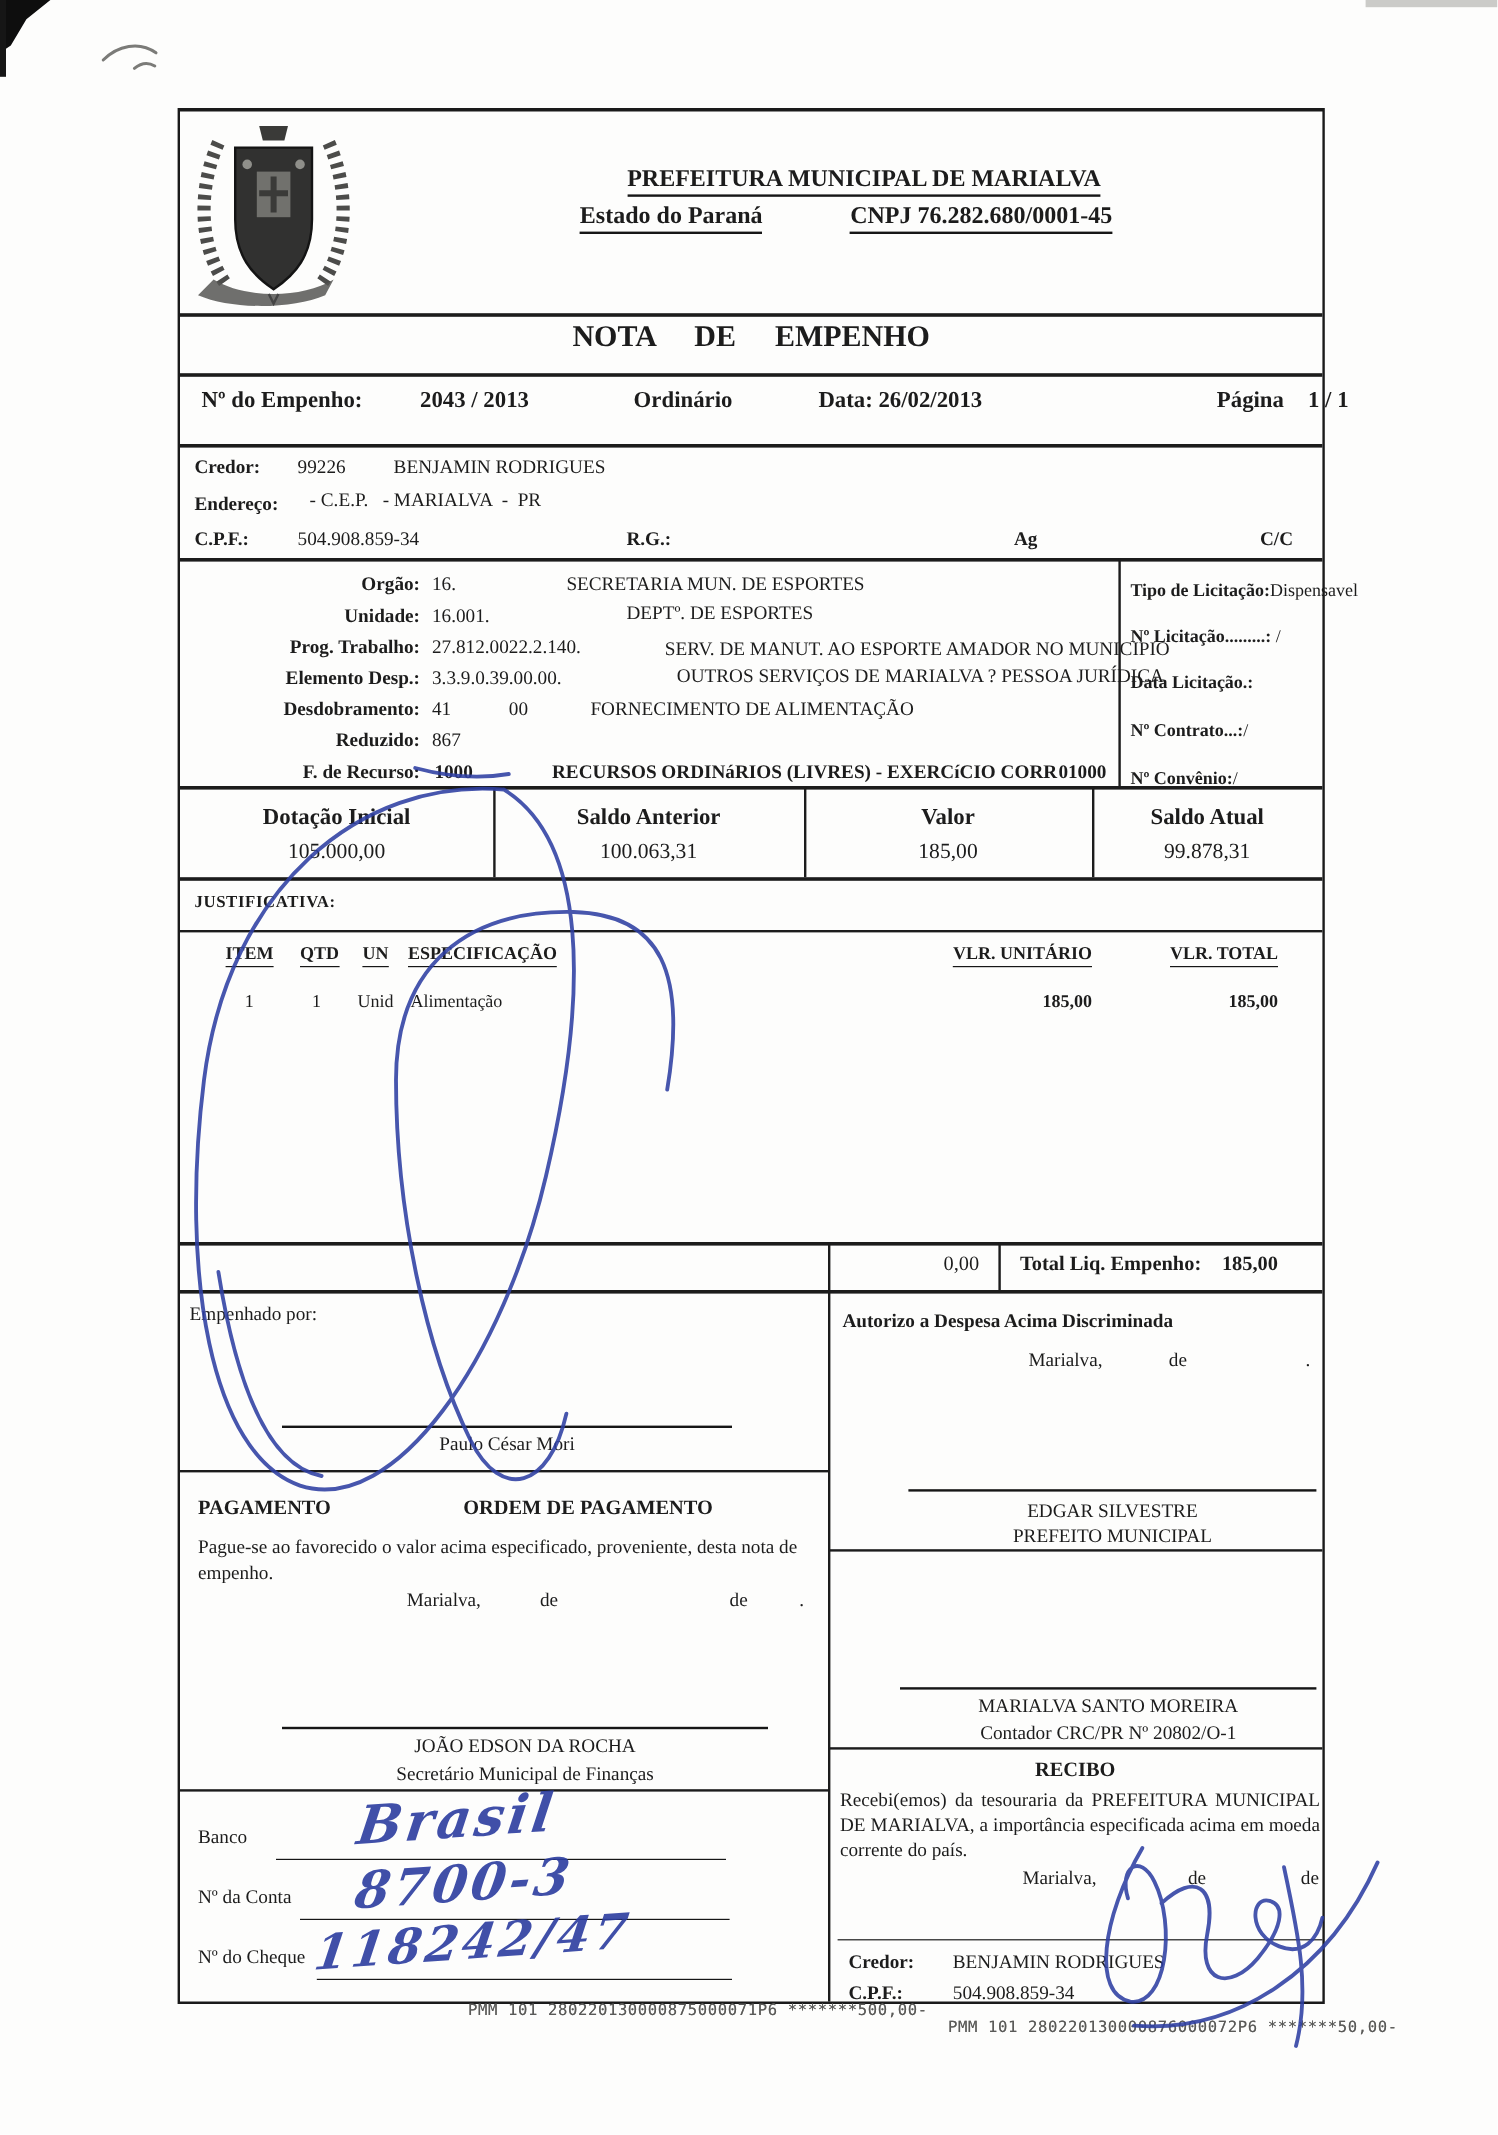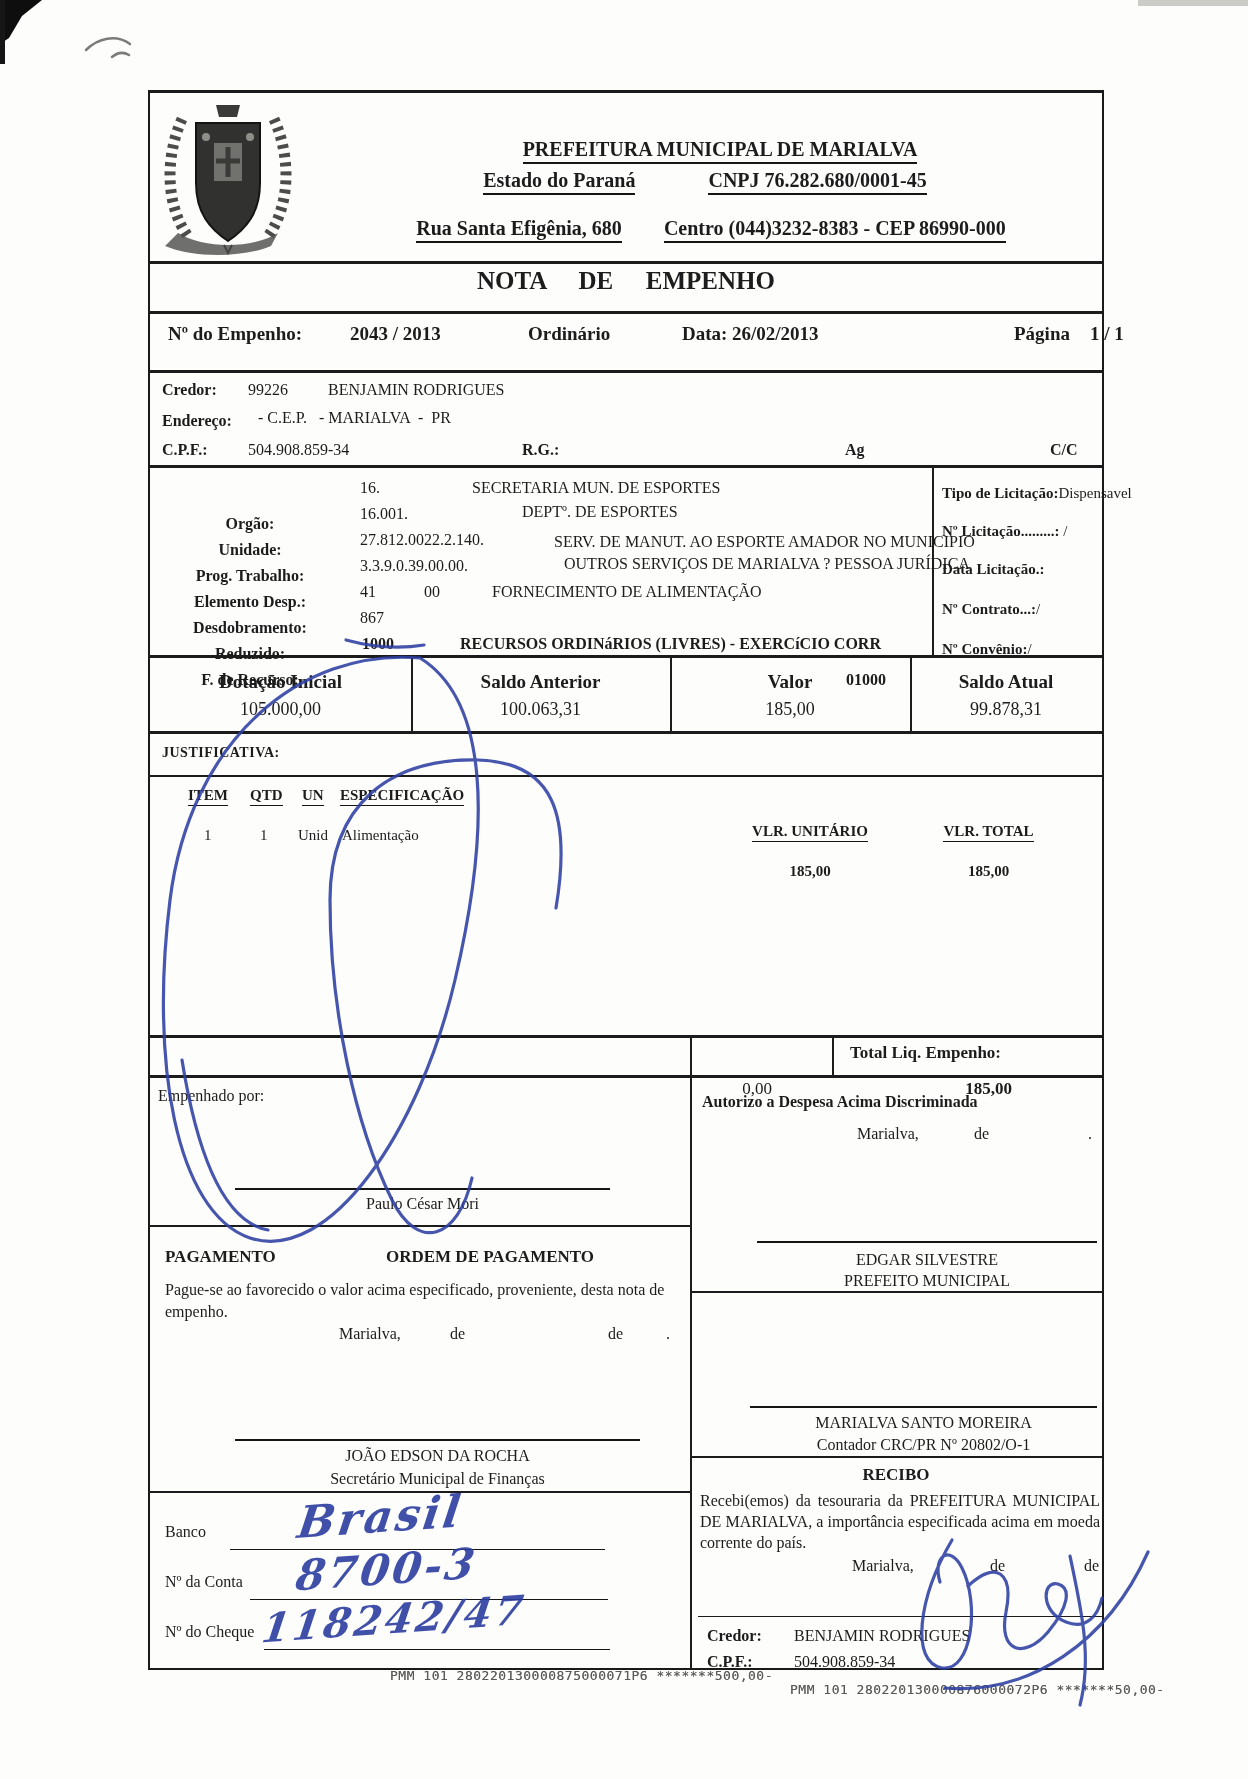--- a/index.html
+++ b/index.html
@@ -4,21 +4,21 @@
 <style>
   html,body{margin:0;padding:0;background:#fff;}
   #page{position:relative;width:1248px;height:1779px;background:#fdfdfc;overflow:hidden;
         font-family:"Liberation Serif",serif;color:#1c1c1c;}
   .abs{position:absolute;}
   .t{position:absolute;font-family:"Liberation Serif",serif;color:#1c1c1c;white-space:pre;line-height:1.15;}
   .wrap{white-space:normal;}
   .b{font-weight:bold;}
   .i{}
   .ctr{text-align:center;}
-  .rt{text-align:center;margin-top:36px;}
+  .rt{text-align:right;}
   .u{border-bottom:2px solid #161616;padding-bottom:1px;display:inline-block;}
   .u15{border-bottom:1.5px solid #161616;padding-bottom:1px;display:inline-block;}
   .s14{font-size:14px}.s15{font-size:15px}.s16{font-size:16px}.s17{font-size:17px}
   .s18{font-size:18px}.s19{font-size:19px}.s20{font-size:20px}.s25{font-size:25px}.s29{font-size:20px}
   #doc{position:absolute;left:148px;top:90px;width:952px;height:1575px;
        border:2px solid #1a1a1a;border-top-width:3px;background:transparent;}
   .hr{position:absolute;height:0;border-top:3px solid #1c1c1c;left:0;right:0;}
   .hr2{border-top-width:2px;}
   .hr15{border-top-width:1.5px;}
   .vr{position:absolute;width:0;border-left:2px solid #1c1c1c;}
@@ -81,24 +81,20 @@
       </svg>
     </div>
 
     <div class="t s29 b ctr" style="left:170px;top:22px;width:770px">
       <span class="u">PREFEITURA MUNICIPAL DE MARIALVA</span>
     </div>
     <div class="abs flexc s20 b" style="left:170px;top:76px;width:770px;gap:73px">
       <span class="u" style="font-family:'Liberation Serif',serif">Estado do Paraná</span>
       <span class="u" style="font-family:'Liberation Serif',serif">CNPJ 76.282.680/0001-45</span>
     </div>
-    <div class="abs flexc s20 b" style="left:170px;top:124px;width:782px;gap:42px">
-      <span class="u" style="font-family:'Liberation Serif',serif">Rua Santa Efigênia, 680</span>
-      <span class="u" style="font-family:'Liberation Serif',serif">Centro  (044)3232-8383  -  CEP 86990-000</span>
-    </div>
 
     <div class="t s25 b ctr" style="left:0;top:174px;width:952px;word-spacing:10px">NOTA  DE  EMPENHO</div>
 
     <span class="t s19 b" style="left:18px;top:230px">Nº do Empenho:</span>
     <span class="t s19 b" style="left:200px;top:230px">2043 / 2013</span>
     <span class="t s19 b" style="left:378px;top:230px">Ordinário</span>
     <span class="t s19 b" style="left:532px;top:230px">Data:</span>
     <span class="t s19 b" style="left:582px;top:230px">26/02/2013</span>
     <span class="t s19 b" style="left:864px;top:230px">Página</span>
     <span class="t s19 b" style="left:940px;top:230px">1 / 1</span>

